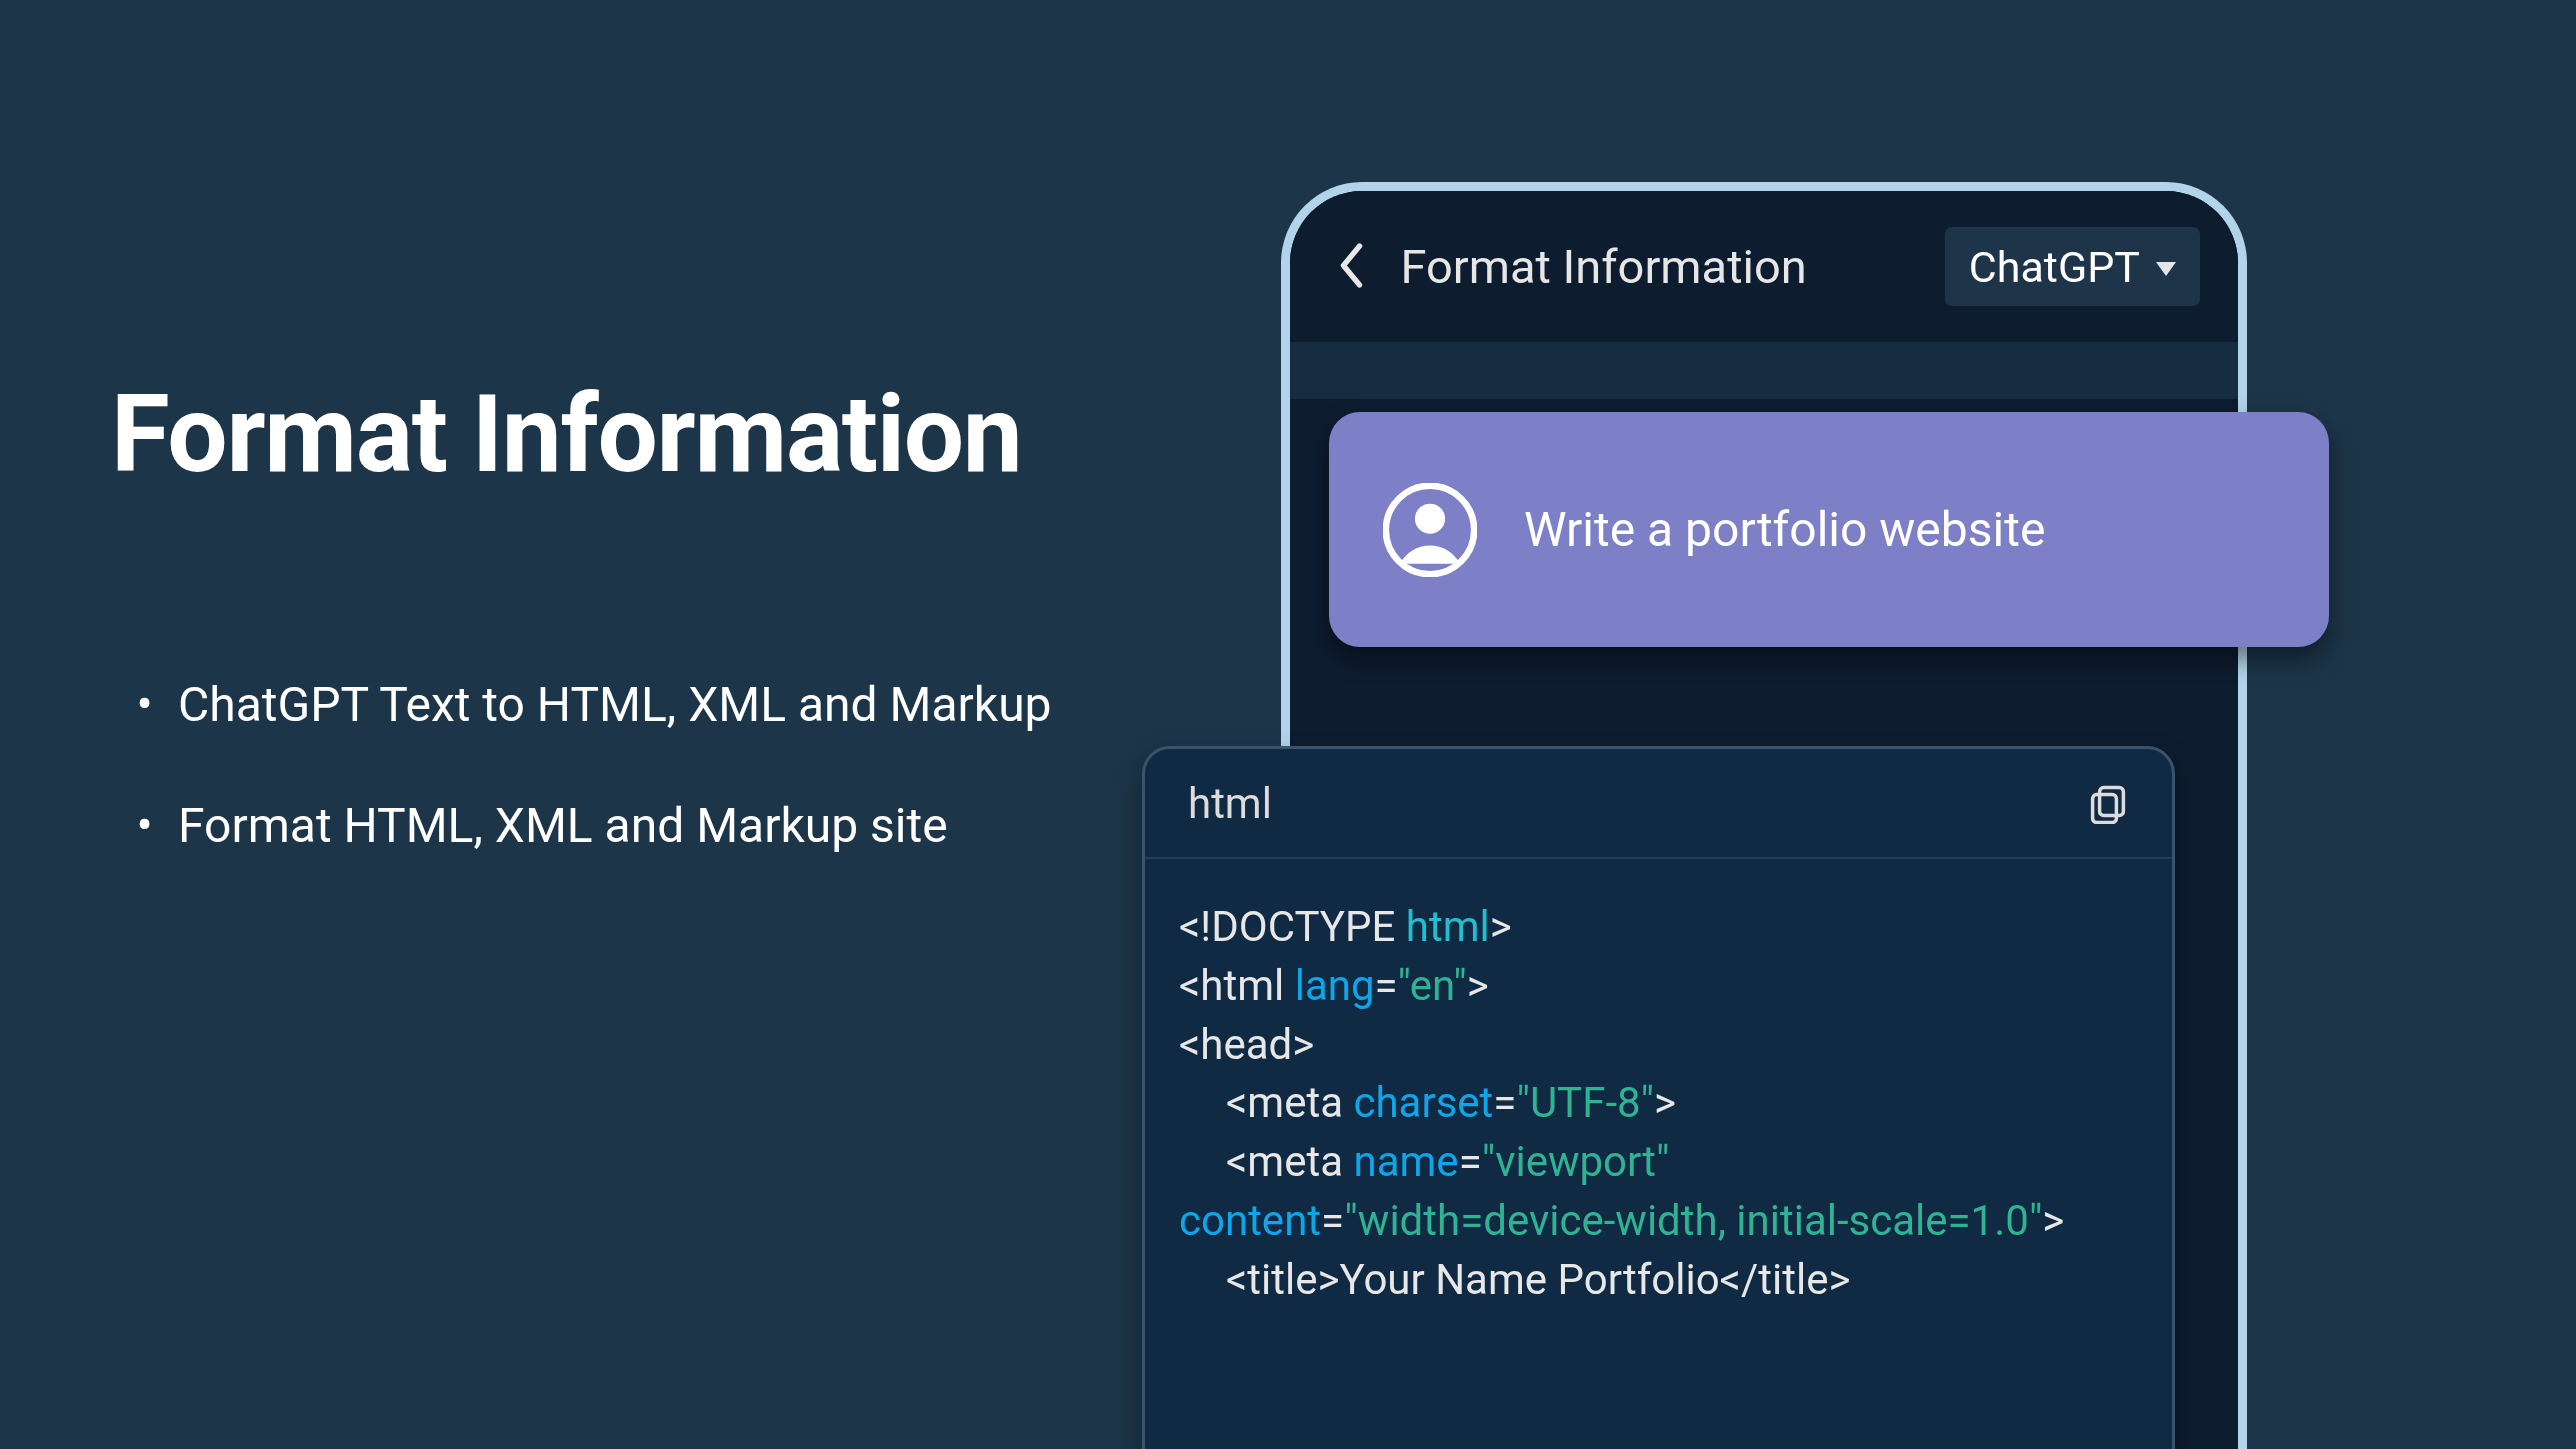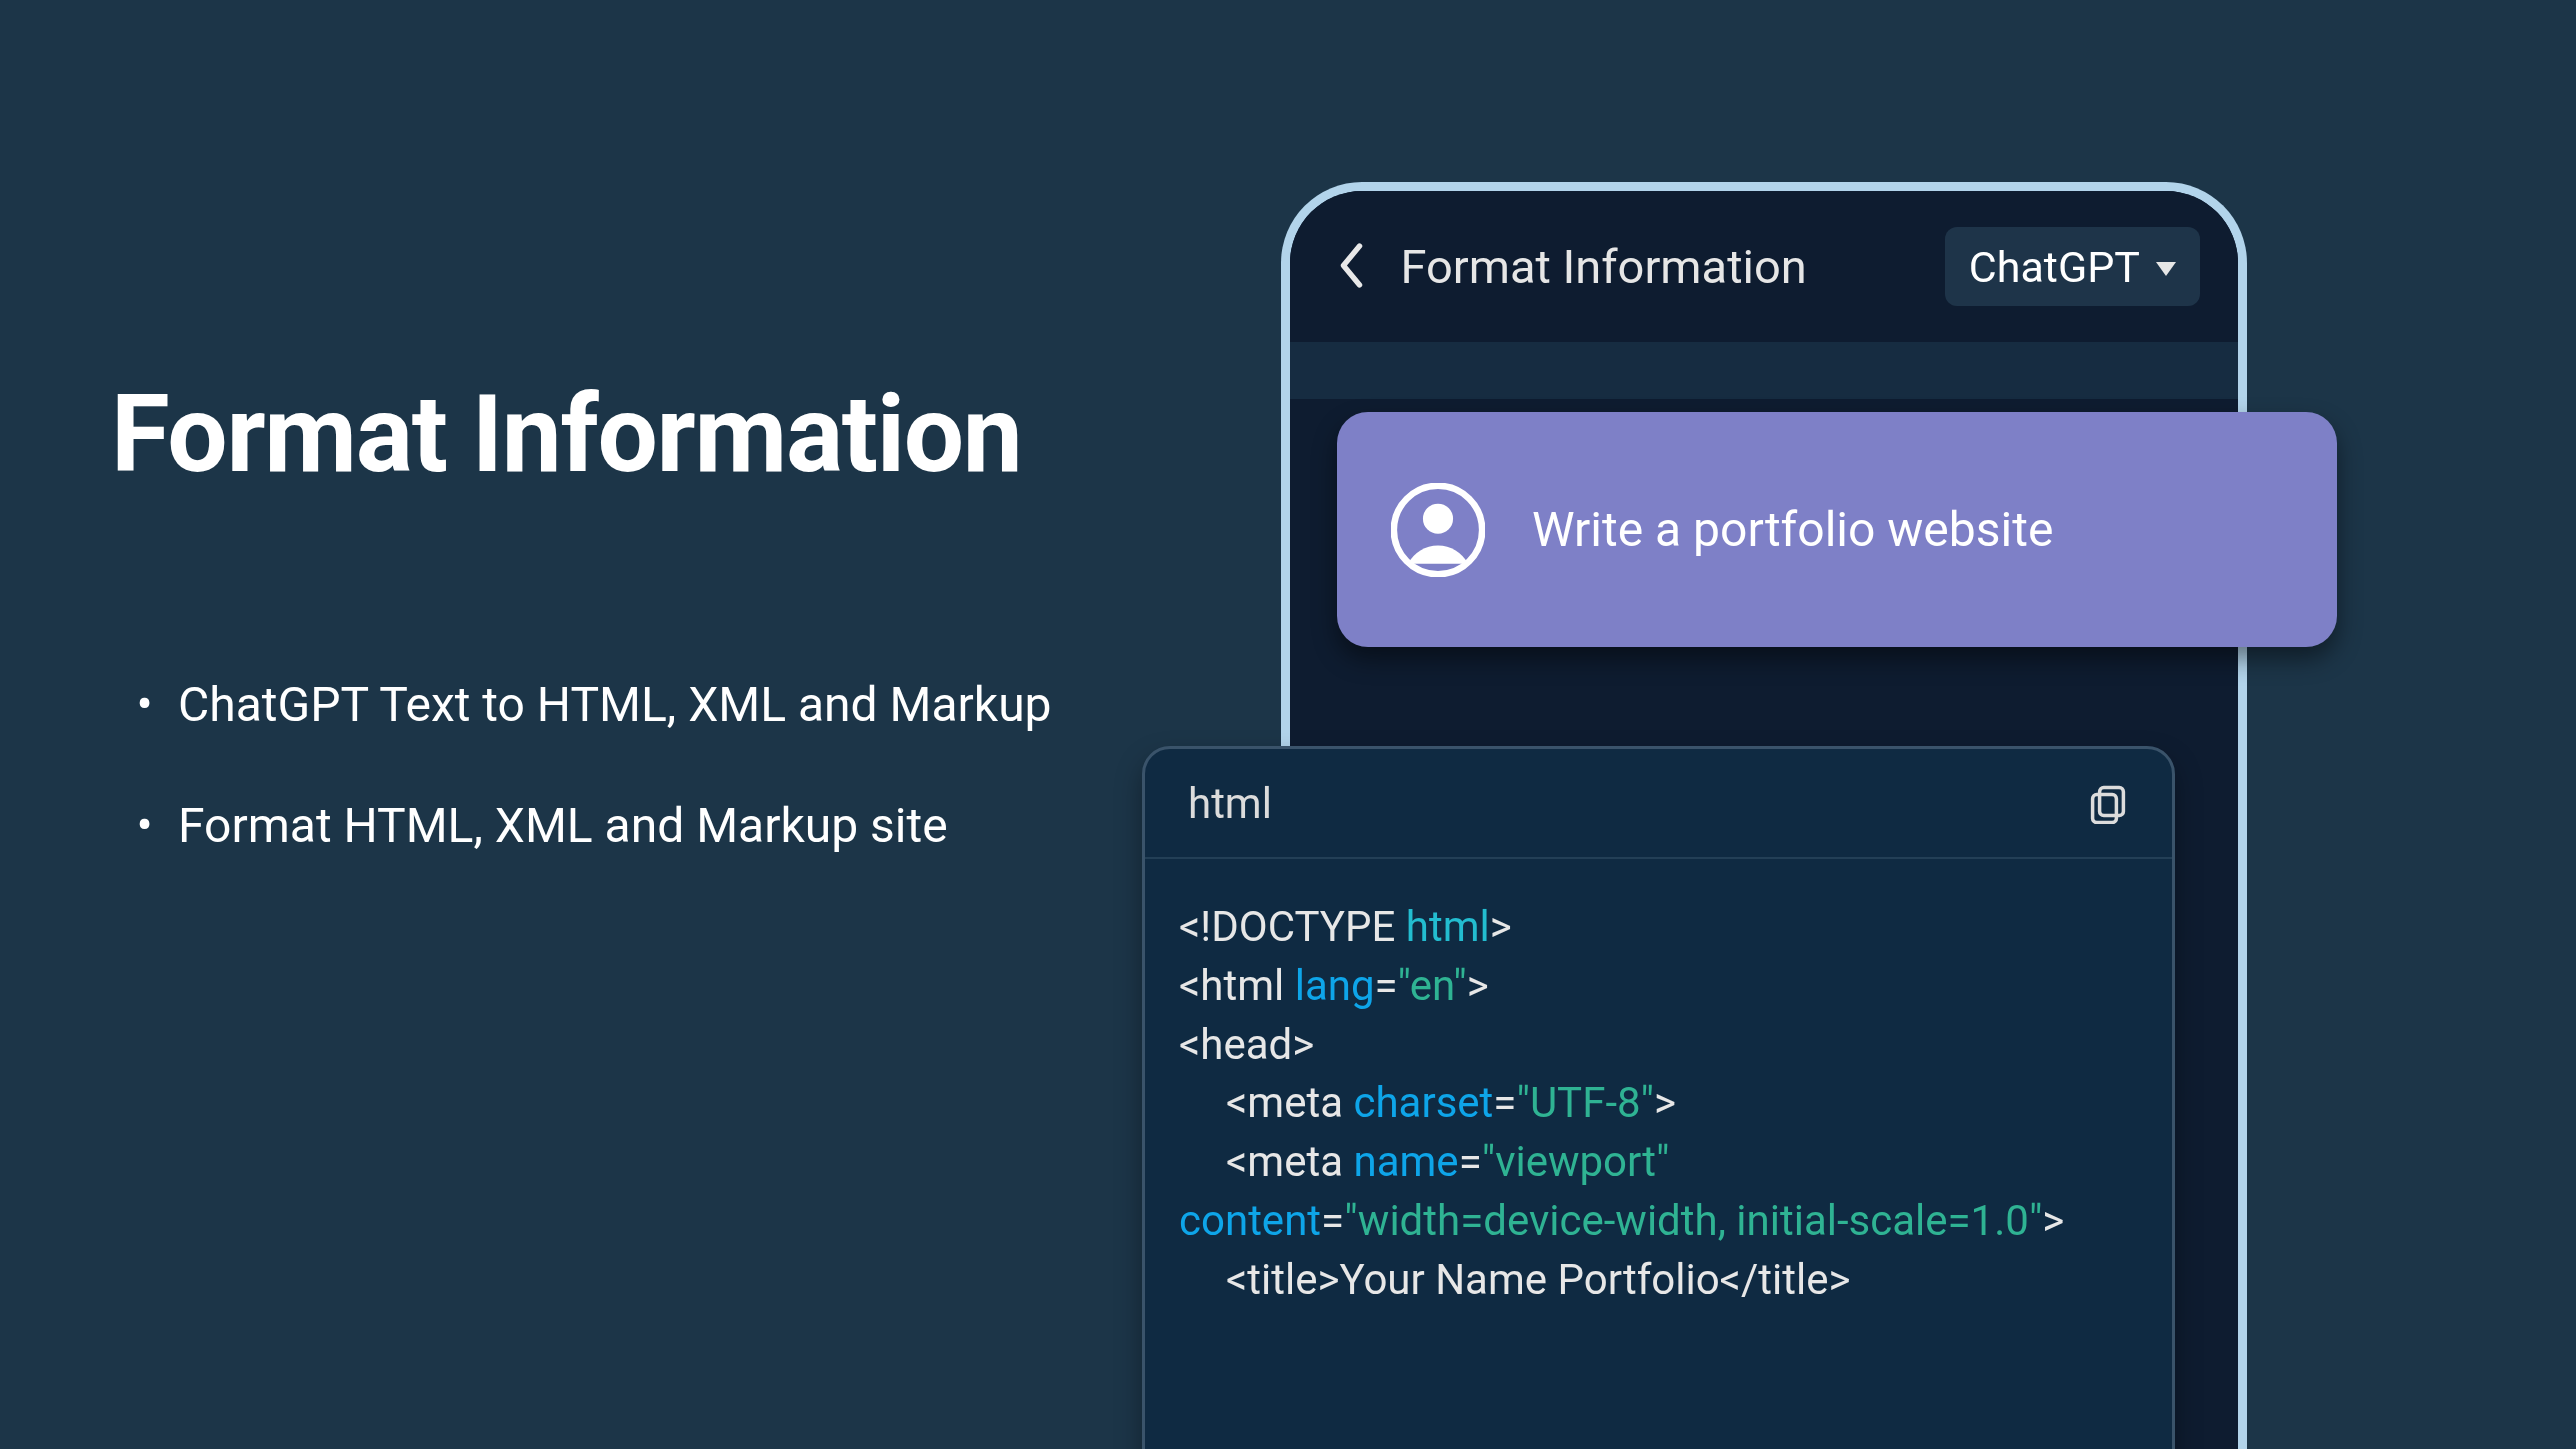--- a/index.html
+++ b/index.html
@@ -71,21 +71,21 @@
   .back svg{ width:27px; height:47px; stroke:#e8e8e8; stroke-width:8; fill:none; stroke-linecap:round; stroke-linejoin:round;}
   .screen-title{
     margin-left:25.5px;
     font-size:47px;
     font-weight:400;
     color:#e6e6e6;
   }
   .model-select{
     margin-left:auto;
     background:#1e3449;
-    border-radius:12px;
+    border-radius:7px;
     padding:14.8px 24px;
     display:flex;
     align-items:center;
     gap:16px;
     font-size:43px;
     cursor:pointer;
   }
   .model-select .caret{
     width:0;height:0;
     border-left:10.7px solid transparent;
@@ -96,21 +96,21 @@
 
   
   .strip{
     height:57px;
     background:#162c41;
   }
 
   
   .bubble{
     position:absolute;
-    left:47px;
+    left:39px;
     top:221px;
     width:1000px;           
     height:235px;
     background:#7e80c7;
     border-radius:31px;
     box-shadow:0 12px 24px rgba(0,0,0,.45);
     display:flex;
     align-items:center;
     padding:0 54px;
     gap:47px;

